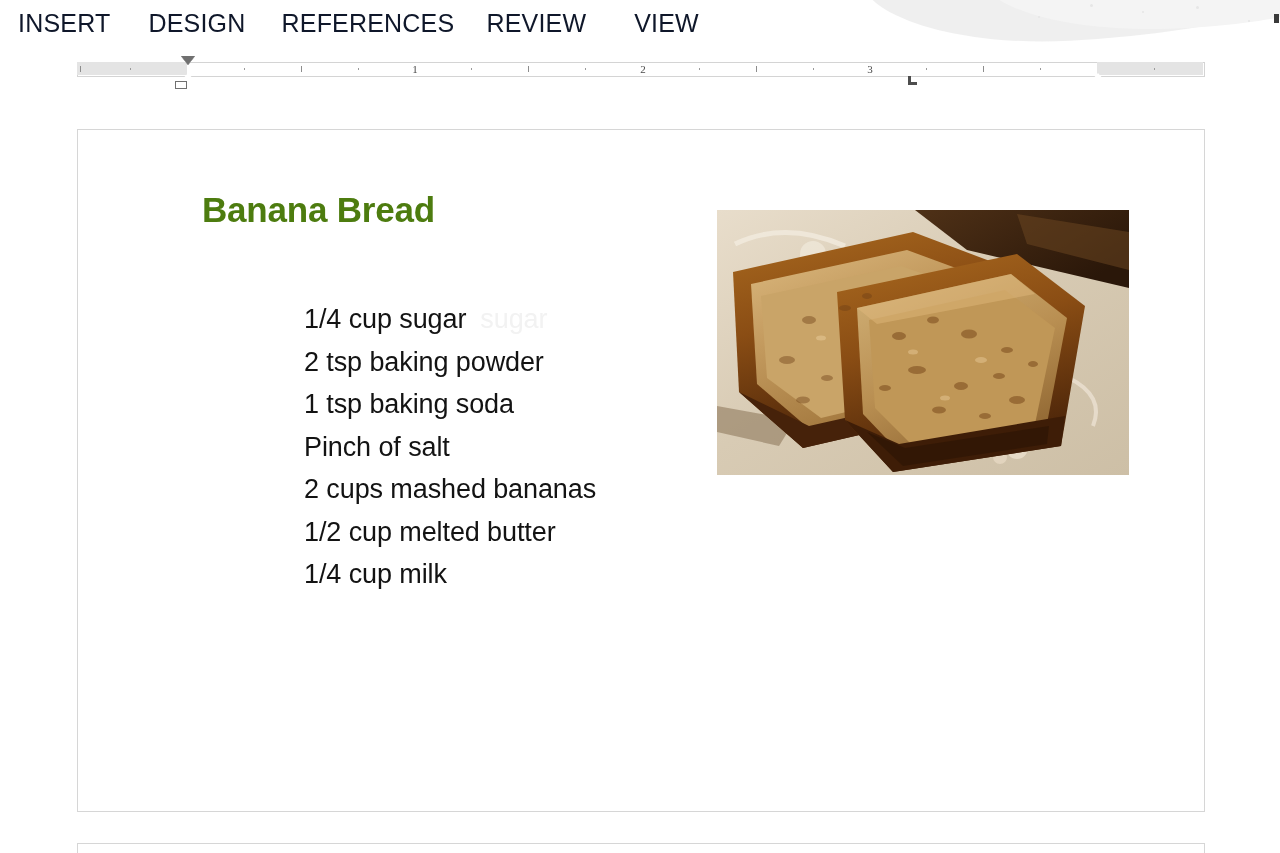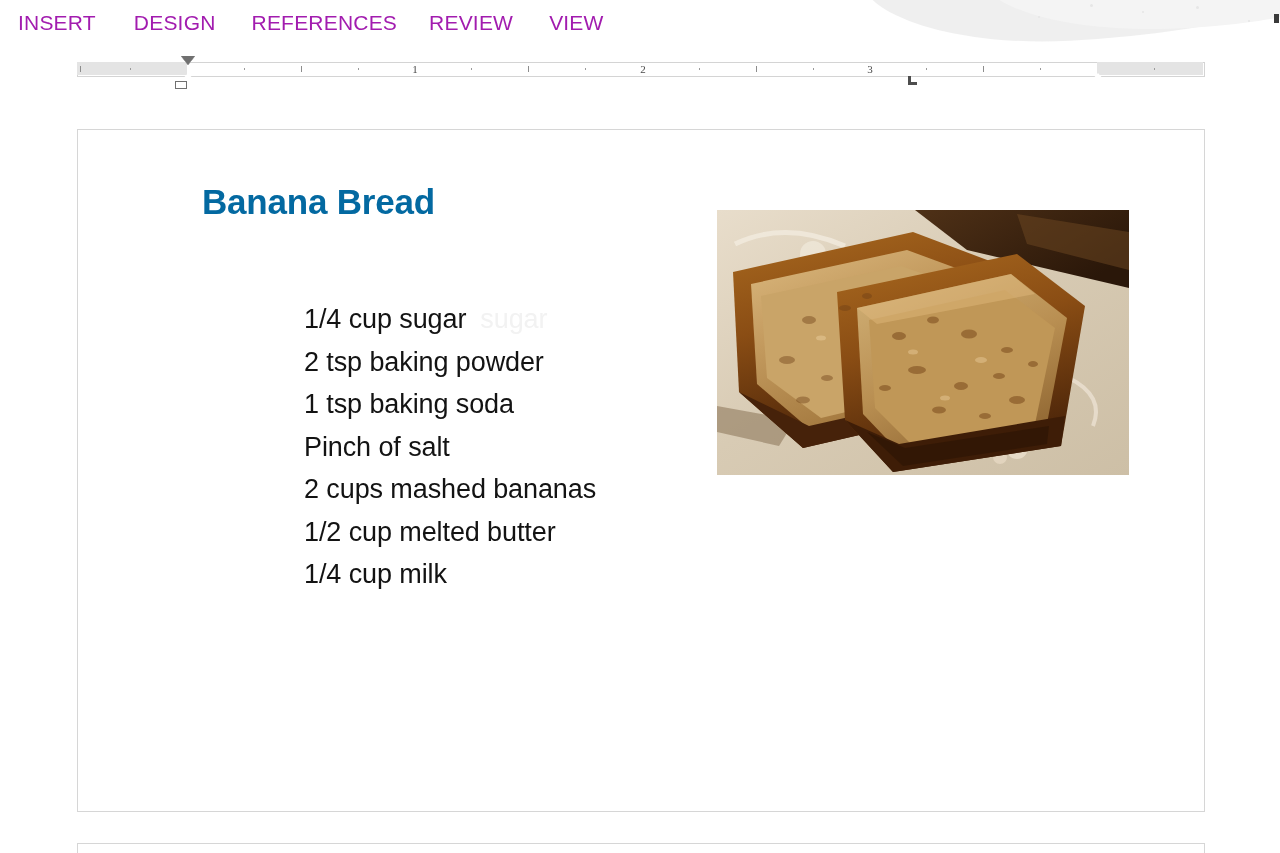--- a/index.html
+++ b/index.html
@@ -66,33 +66,33 @@
     height: 46px;
     width: 1280px;
     display: flex;
     align-items: center;
     padding-left: 18px;
     box-sizing: border-box;
     white-space: nowrap;
   }
   .ribbon-tab {
     font-family: "Liberation Sans", sans-serif;
-    font-size: 21px;
-    color: #a21caf;
+    font-size: 25px;
+    color: #0f172a;
     letter-spacing: .2px;
     margin-right: 38px;
     cursor: default;
     line-height: 46px;
   }
   .ribbon-tab.t-insert      { margin-right: 38px; }
   .ribbon-tab.t-design      { margin-right: 36px; }
   .ribbon-tab.t-pagelayout  { margin-right: 37px; }
   .ribbon-tab.t-references  { margin-right: 32px; }
   .ribbon-tab.t-mailings    { margin-right: 37px; }
-  .ribbon-tab.t-review      { margin-right: 36px; }
+  .ribbon-tab.t-review      { margin-right: 48px; }
   .ribbon-tab.t-view        { margin-right: 0; }
 
   
   .ruler-wrap {
     position: absolute;
     left: 77px;
     top: 62px;
     width: 1128px;
     height: 17px;
   }
@@ -250,25 +250,25 @@
   .page-body {
     position: relative;
     width: 100%;
     height: 100%;
   }
 
   
   .doc-title {
     position: absolute;
     left: 124px;
-    top: 52px;
+    top: 60px;
     font-family: "Liberation Sans", sans-serif;
     font-size: 35px;
     font-weight: bold;
-    color: #0369a1;
+    color: #4d7c0f;
     letter-spacing: -0.2px;
     white-space: nowrap;
   }
 
   .ingredient-list {
     position: absolute;
     left: 226px;
     top: 168px;
     margin: 0;
     padding: 0;

